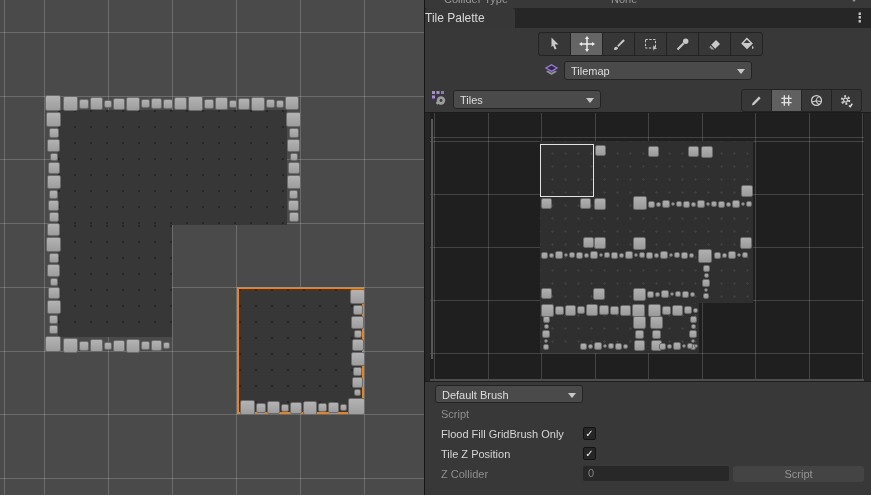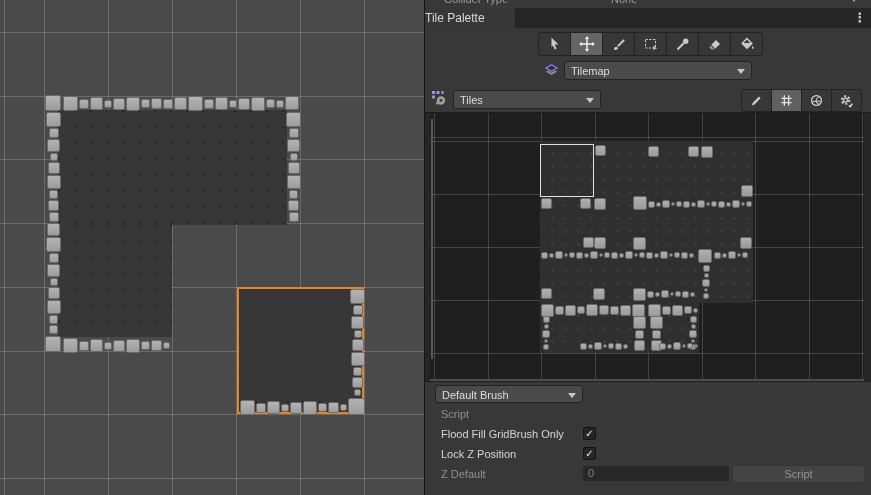--- a/index.html
+++ b/index.html
@@ -417,24 +417,24 @@
         <span class="arr"></span>
       </div>
 
       <span class="flabel gray" style="top:25px;">Script</span>
 
       <span class="flabel lit" style="top:45px;">Flood Fill GridBrush Only</span>
       <div class="checkbox" style="top:45px;" id="flood-check">
         <span>✓</span>
       </div>
 
-      <span class="flabel lit" style="top:65px;">Lock Z Position</span>
+      <span class="flabel lit" style="top:65px;">Tile Z Position</span>
       <div class="checkbox" style="top:65px;" id="lock-check">
         <span>✓</span>
       </div>
 
-      <span class="flabel gray" style="top:85px;">Z Default</span>
+      <span class="flabel gray" style="top:85px;">Z Collider</span>
       <div id="zpos-field">0</div>
       <div id="reset-btn">Script</div>
     </div>
 
   </div>
 </div>
 
 </body></html>

